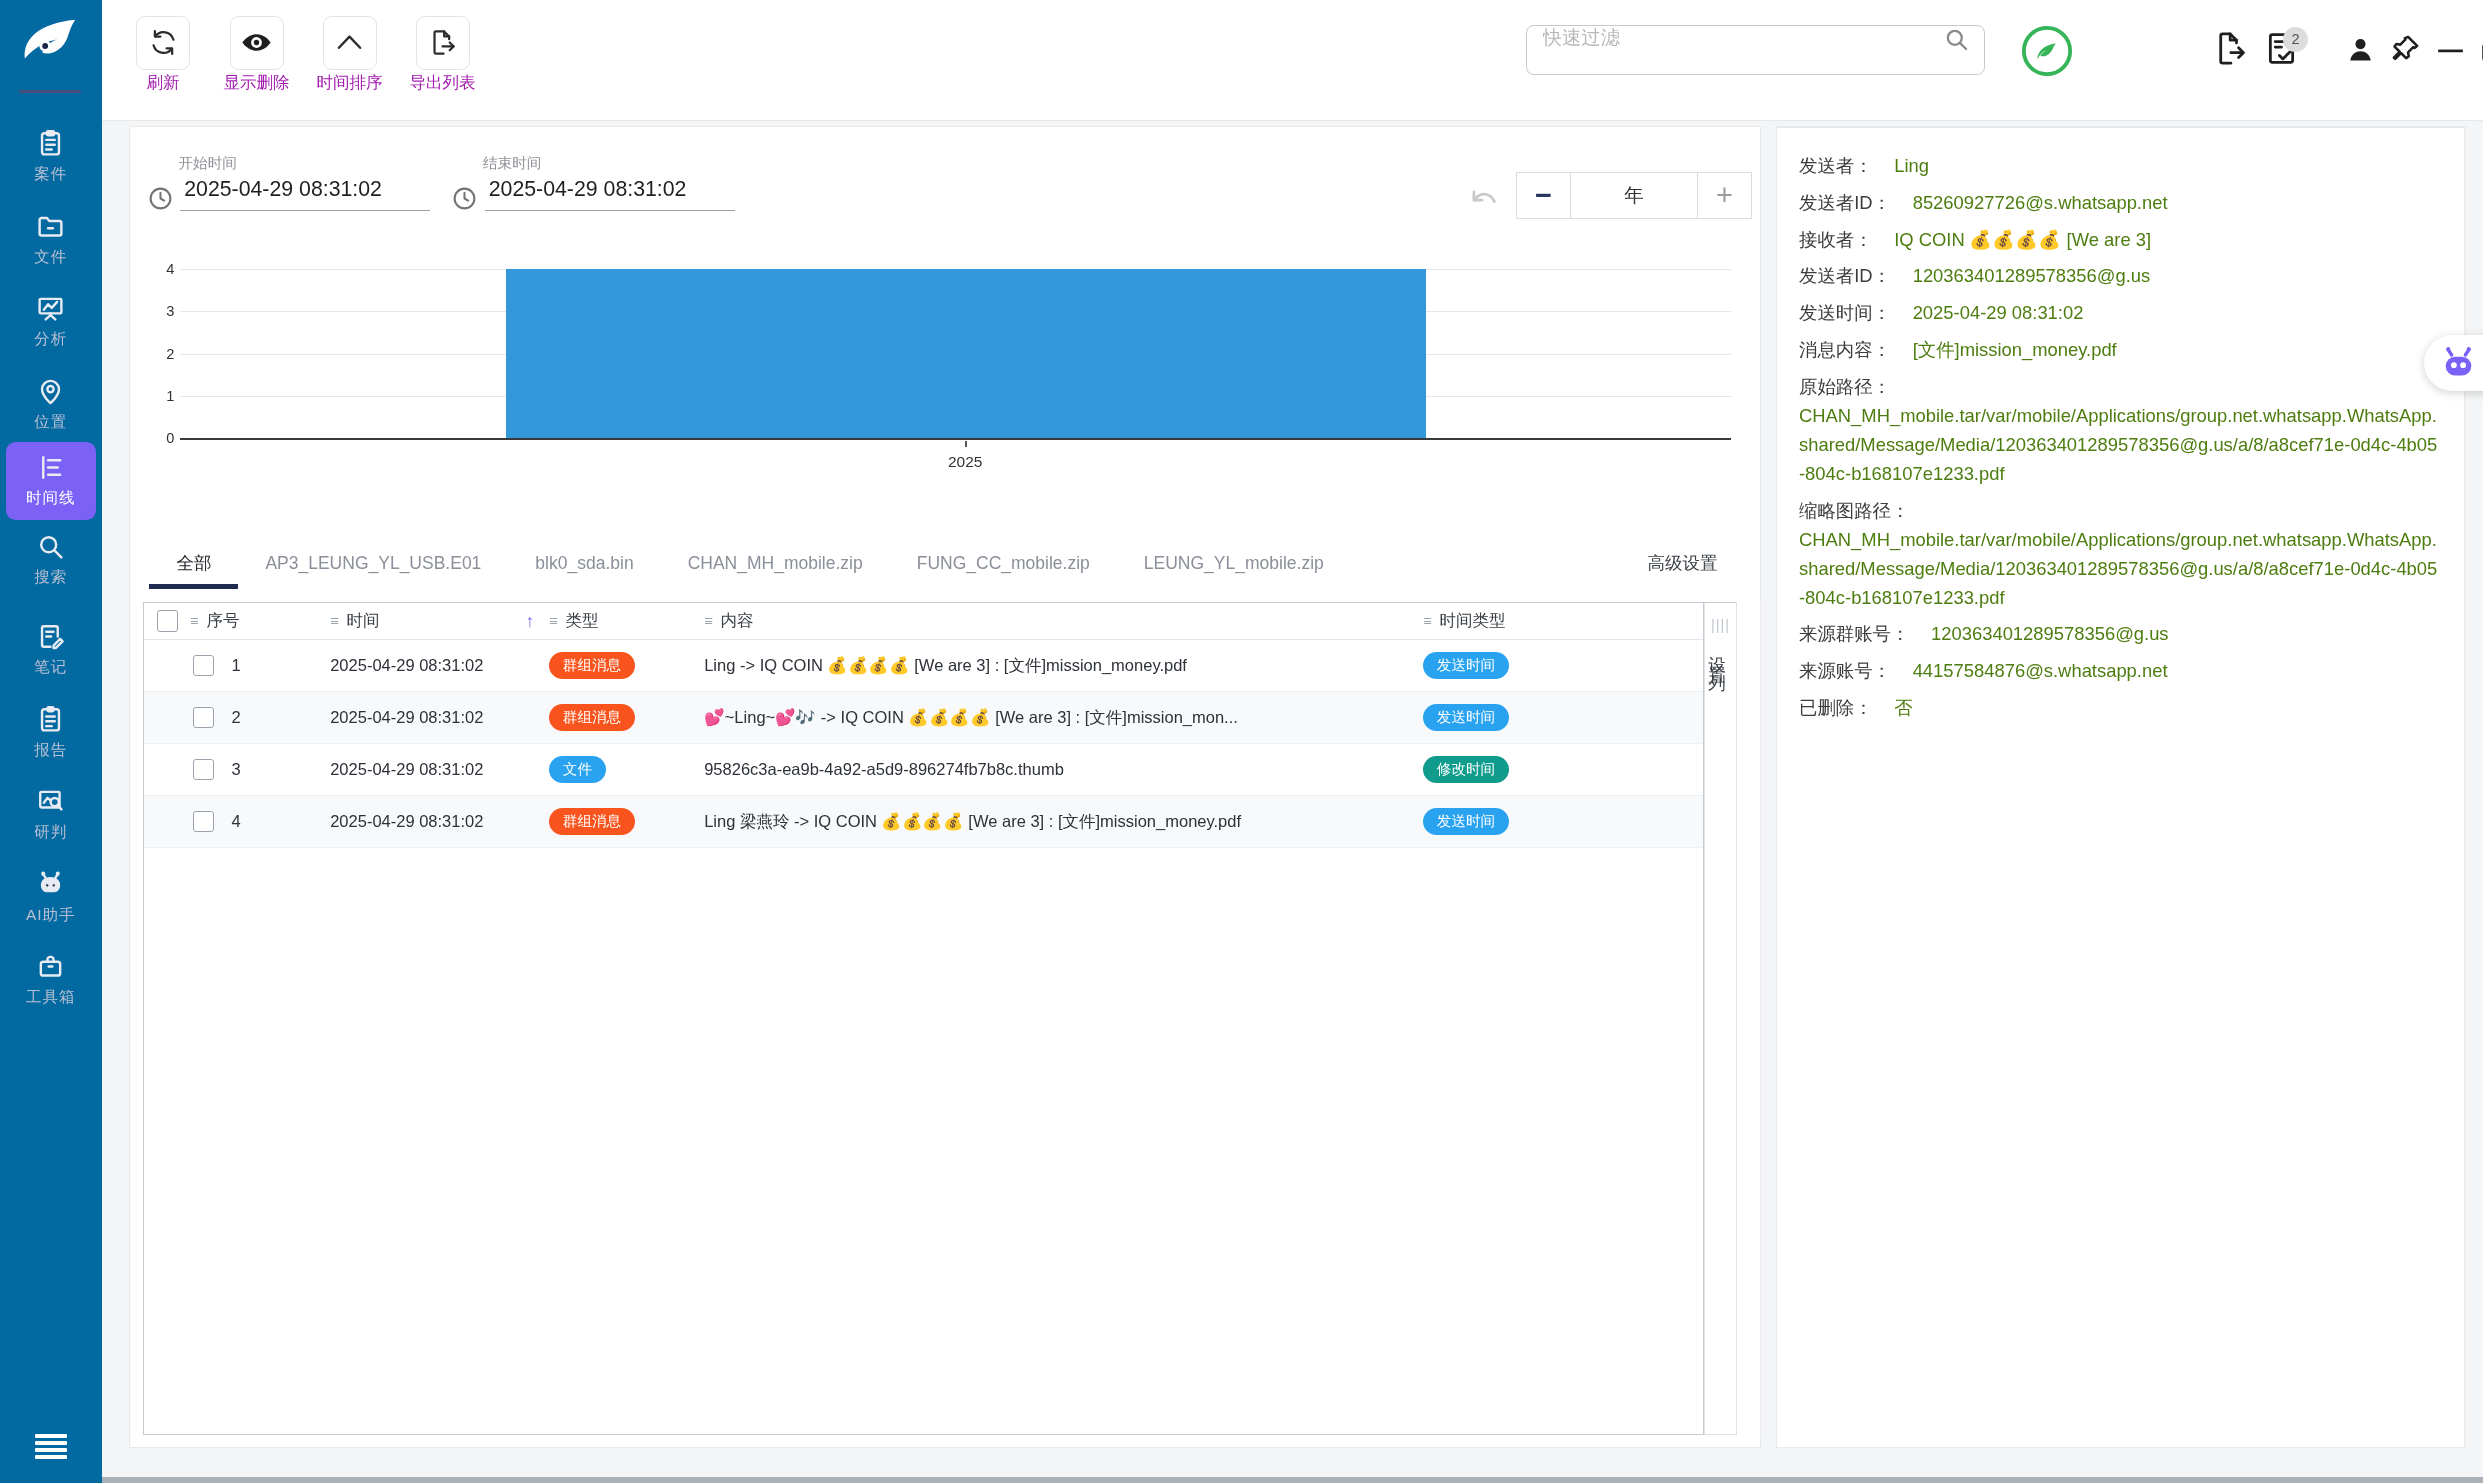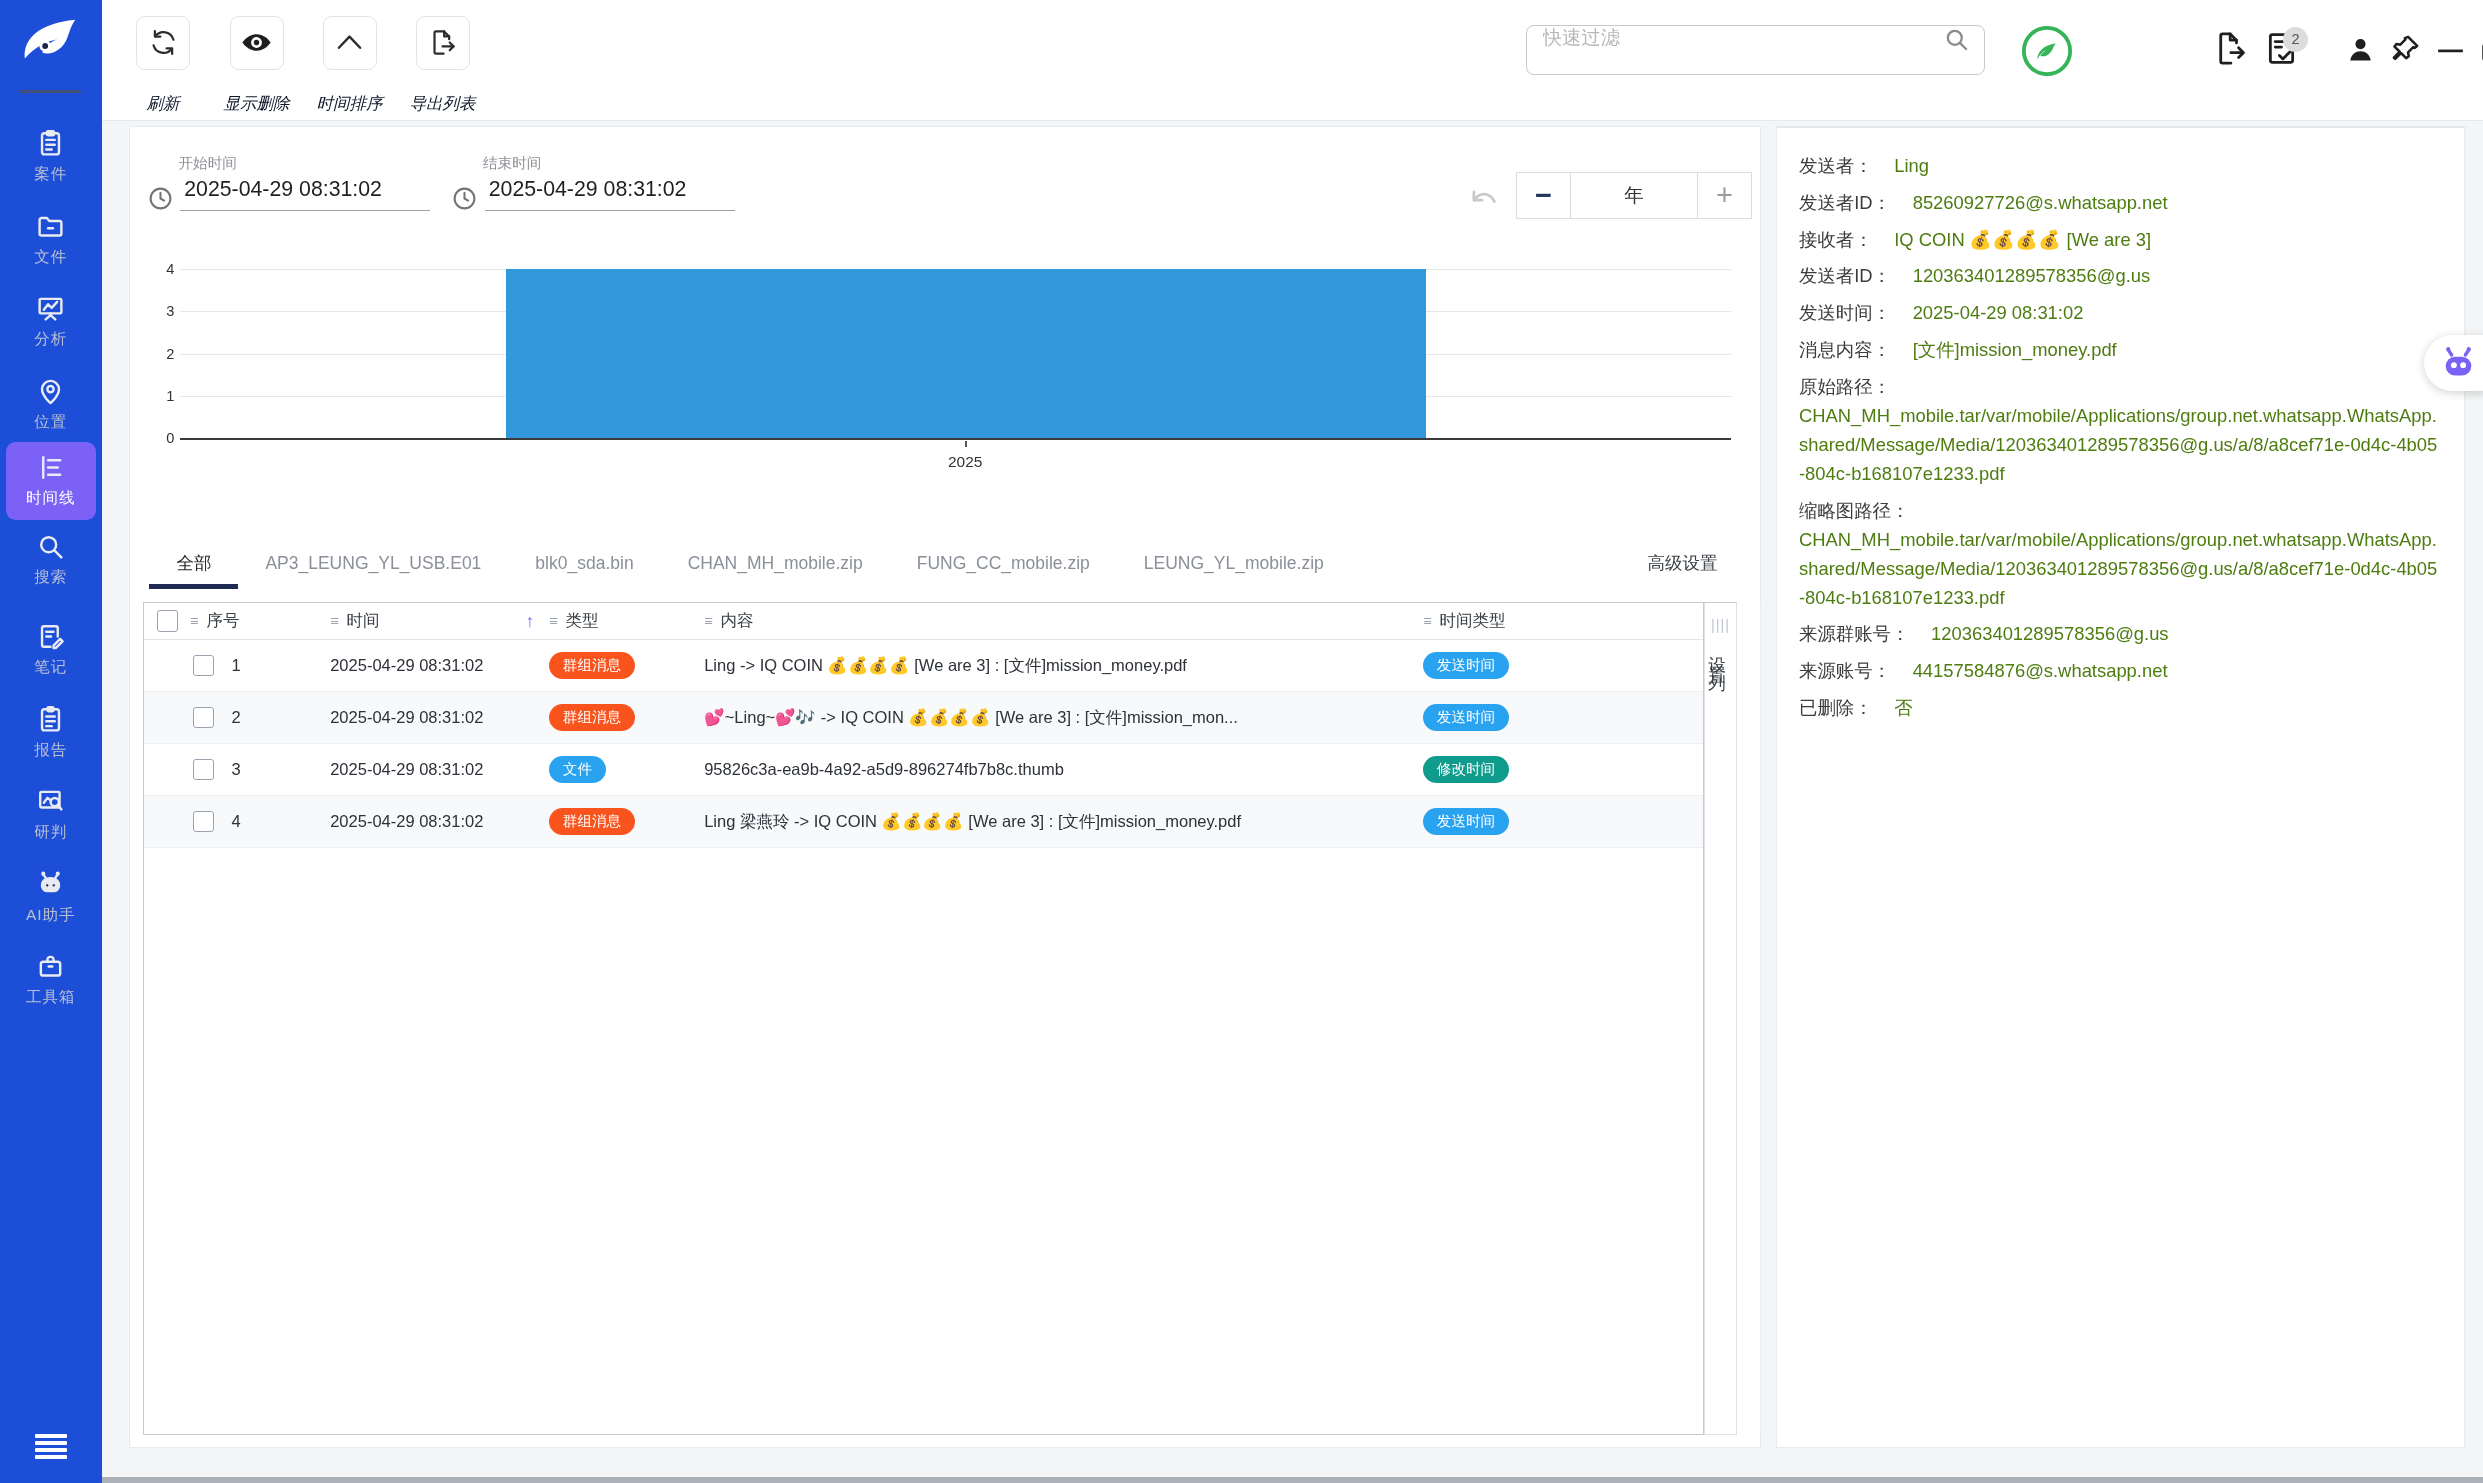--- a/index.html
+++ b/index.html
@@ -1,35 +1,35 @@
 <!DOCTYPE html>
 <html><head>
 <meta charset="utf-8">
 <style>
   * { margin:0; padding:0; box-sizing:border-box; }
   html,body { width:2483px; height:1484px; overflow:hidden; font-family:"Liberation Sans","DejaVu Sans",sans-serif; background:#f4f5f6; }
   .abs { position:absolute; }
 
   
-  #sidebar { position:absolute; left:0; top:0; width:102px; height:1484px; background:#1d4ed8; z-index:5; }
+  #sidebar { position:absolute; left:0; top:0; width:102px; height:1484px; background:#0369a1; z-index:5; }
   #logo { position:absolute; left:19.4px; top:15.5px; width:62px; height:60px; }
   #logo-divider { position:absolute; left:19.4px; top:90px; width:62px; height:2.9px; background:#44507a; border-radius:1.9px; }
   .nav-item { position:absolute; left:5.8px; width:90px; height:78px; display:flex; flex-direction:column; align-items:center; justify-content:center; gap:5.8px; border-radius:9.7px; cursor:pointer; }
   .nav-item .nav-label { font-size:15.5px; color:#b9c0d4; letter-spacing:1px; }
   .nav-item svg { width:29px; height:29px; stroke:#e8ebf2; }
   .nav-item.active { background:#7b61f6; }
   .nav-item.active .nav-label { color:#ffffff; }
   #sidebar-burger { position:absolute; left:35px; top:1434px; width:32px; height:25px; display:flex; flex-direction:column; justify-content:space-between; cursor:pointer; }
   #sidebar-burger div { height:3.9px; background:#ffffff; border-radius:1px; }
 
   
   #titlebar { position:absolute; left:102px; top:0; width:2381px; height:121px; background:#ffffff; border-bottom:1px solid #e7e8ea; z-index:4; }
   .tool-btn { position:absolute; top:15.5px; width:93px; text-align:center; cursor:pointer; }
   .tool-btn .tb-box { width:54px; height:54px; margin:0 auto; border:1px solid #e3e3e3; border-radius:8.7px; display:flex; align-items:center; justify-content:center; }
-  .tool-btn .tb-label { margin-top:23px; font-size:16.5px; color:#0f172a;font-style:italic; }
+  .tool-btn .tb-label { margin-top:2px; font-size:16.5px; color:#a21caf; }
   #search-box { position:absolute; left:1424px; top:25px; width:459px; height:50px; border:1px solid #c9c9c9; border-radius:7.8px; background:#fff; display:flex; align-items:flex-start; }
   #search-box input { flex:1; border:none; outline:none; font-size:19.4px; color:#444; padding:0 15.5px; background:transparent; font-family:inherit; }
   #search-box input::placeholder { color:#b8b8b8; }
   .title-icon { position:absolute; top:29px; cursor:pointer; }
   .badge-2 { position:absolute; left:2181px; top:27px; width:25px; height:25px; background:#dcdcdc; border-radius:50%; font-size:14.6px; color:#555; text-align:center; line-height:25px; z-index:6; }
 
   
   #left-card { position:absolute; left:129px; top:126px; width:1632px; height:1322px; background:#ffffff; border:1px solid #e9eaec; }
 
   .time-field { position:absolute; top:27px; }

